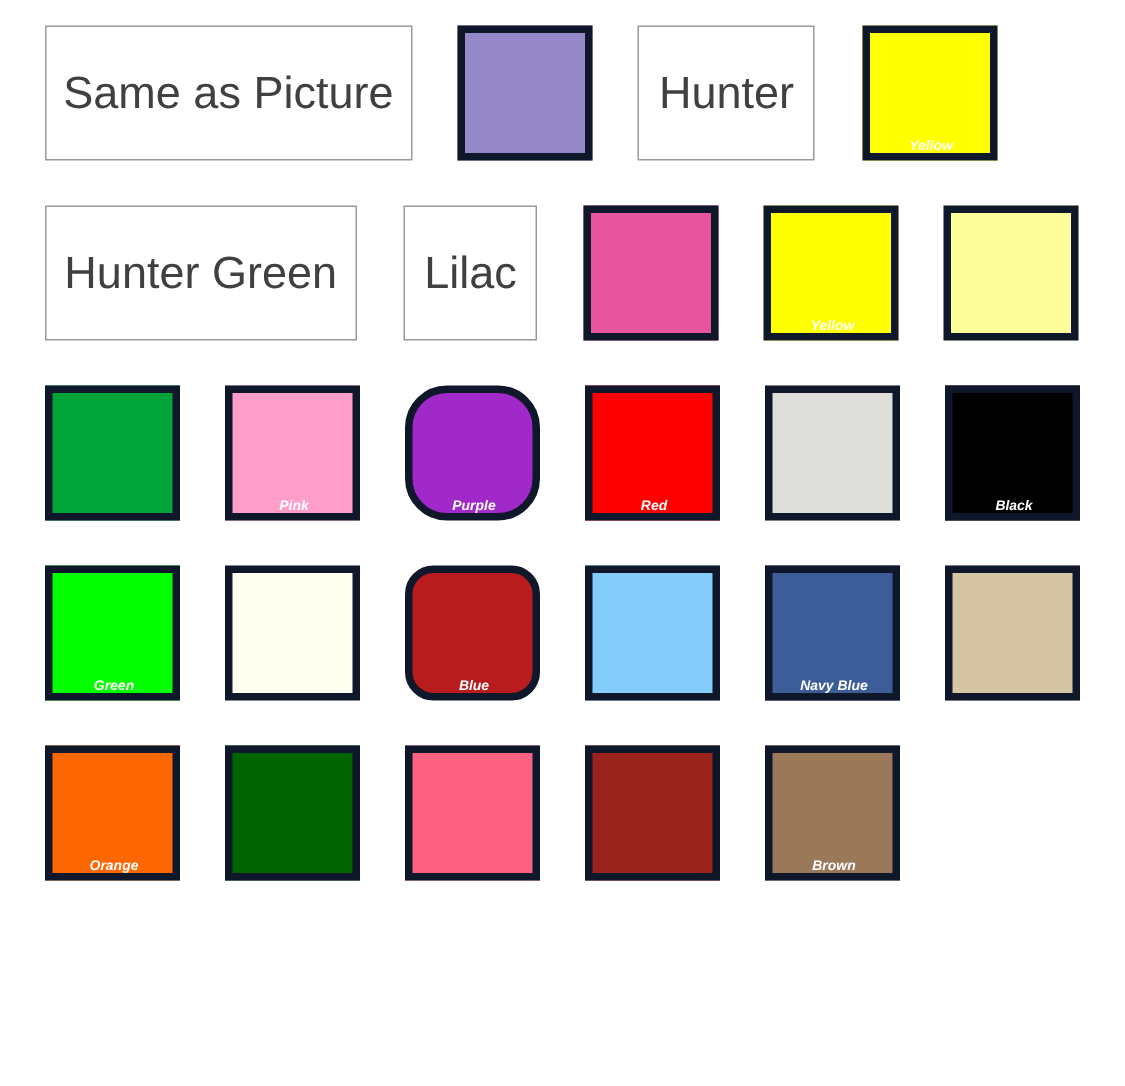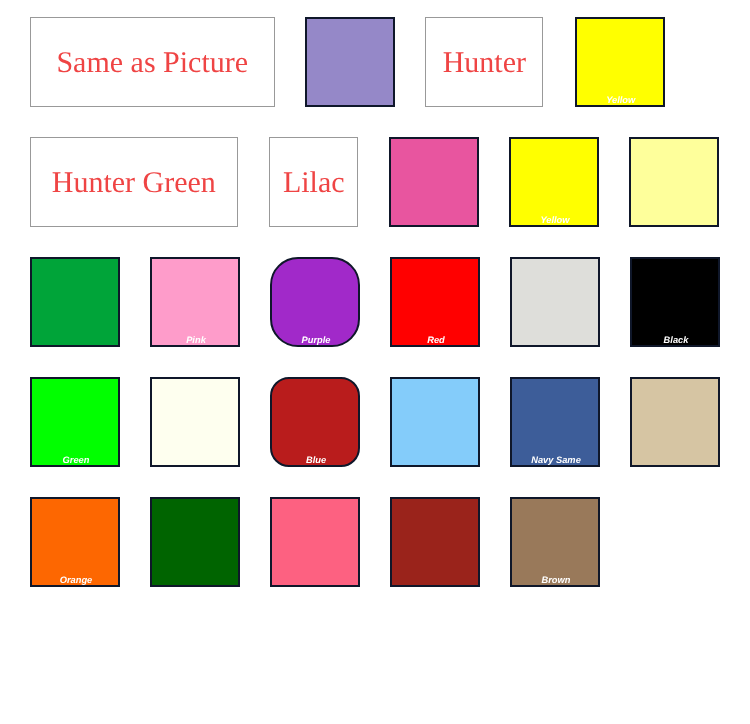--- a/index.html
+++ b/index.html
@@ -8,29 +8,29 @@
        font-family:"Liberation Sans",sans-serif;
        -webkit-font-smoothing:antialiased;text-rendering:geometricPrecision;}
 
   
   .swatch-grid{position:absolute;left:30px;top:17px;width:692px;
                display:flex;flex-wrap:wrap;align-items:flex-start;
                column-gap:30px;row-gap:30px;}
 
   
   .color-chip{position:relative;width:90px;height:90px;
-              border:2px solid #0f172a;box-sizing:border-box;background:#ffffff;}
+              border:5px solid #0f172a;box-sizing:border-box;background:#ffffff;}
   .chip-label{position:absolute;left:2px;right:0;bottom:0;
               text-align:center;color:#ffffff;
               font-style:italic;font-weight:bold;font-size:9.3px;line-height:10px;transform:translateZ(0);}
 
   
   .text-chip{height:90px;border:1px solid #999999;box-sizing:border-box;
              display:flex;align-items:center;justify-content:center;padding:0 12px;}
-  .chip-text{font-size:30px;color:#ef4444;white-space:nowrap;position:relative;top:1px;transform:translateZ(0);font-family:Liberation Serif, serif;}
+  .chip-text{font-size:30px;color:#404040;white-space:nowrap;position:relative;top:1px;transform:translateZ(0);}
 
   
   .swatch-item:nth-child(1) .text-chip{width:244.5px;padding:0;}
   .swatch-item:nth-child(3) .text-chip{width:118px;padding:0;}
   .swatch-item:nth-child(5) .text-chip{width:207.6px;padding:0;}
   .swatch-item:nth-child(6) .text-chip{width:88.5px;padding:0;}
   .swatch-item:nth-child(1){margin-right:0.8px;}
   .swatch-item:nth-child(3){margin-right:1.4px;}
   .swatch-item:nth-child(5){margin-right:1.9px;}
   .swatch-item:nth-child(6){margin-right:1px;}
@@ -122,21 +122,21 @@
     <div class="color-chip" style="background-color: #b91c1c; border-radius: 19px;">
       <span class="chip-label">Blue</span>
     </div>
   </div>
   <div class="swatch-item">
     <div class="color-chip" style="background-color: rgb(132, 204, 250);">
     </div>
   </div>
   <div class="swatch-item">
     <div class="color-chip" style="background-color: rgb(61, 93, 153);">
-      <span class="chip-label">Navy Same</span>
+      <span class="chip-label">Navy Blue</span>
     </div>
   </div>
   <div class="swatch-item">
     <div class="color-chip" style="background-color: rgb(214, 197, 163);">
     </div>
   </div>
   <div class="swatch-item">
     <div class="color-chip" style="background-color: rgb(253, 103, 1);">
       <span class="chip-label">Orange</span>
     </div>

